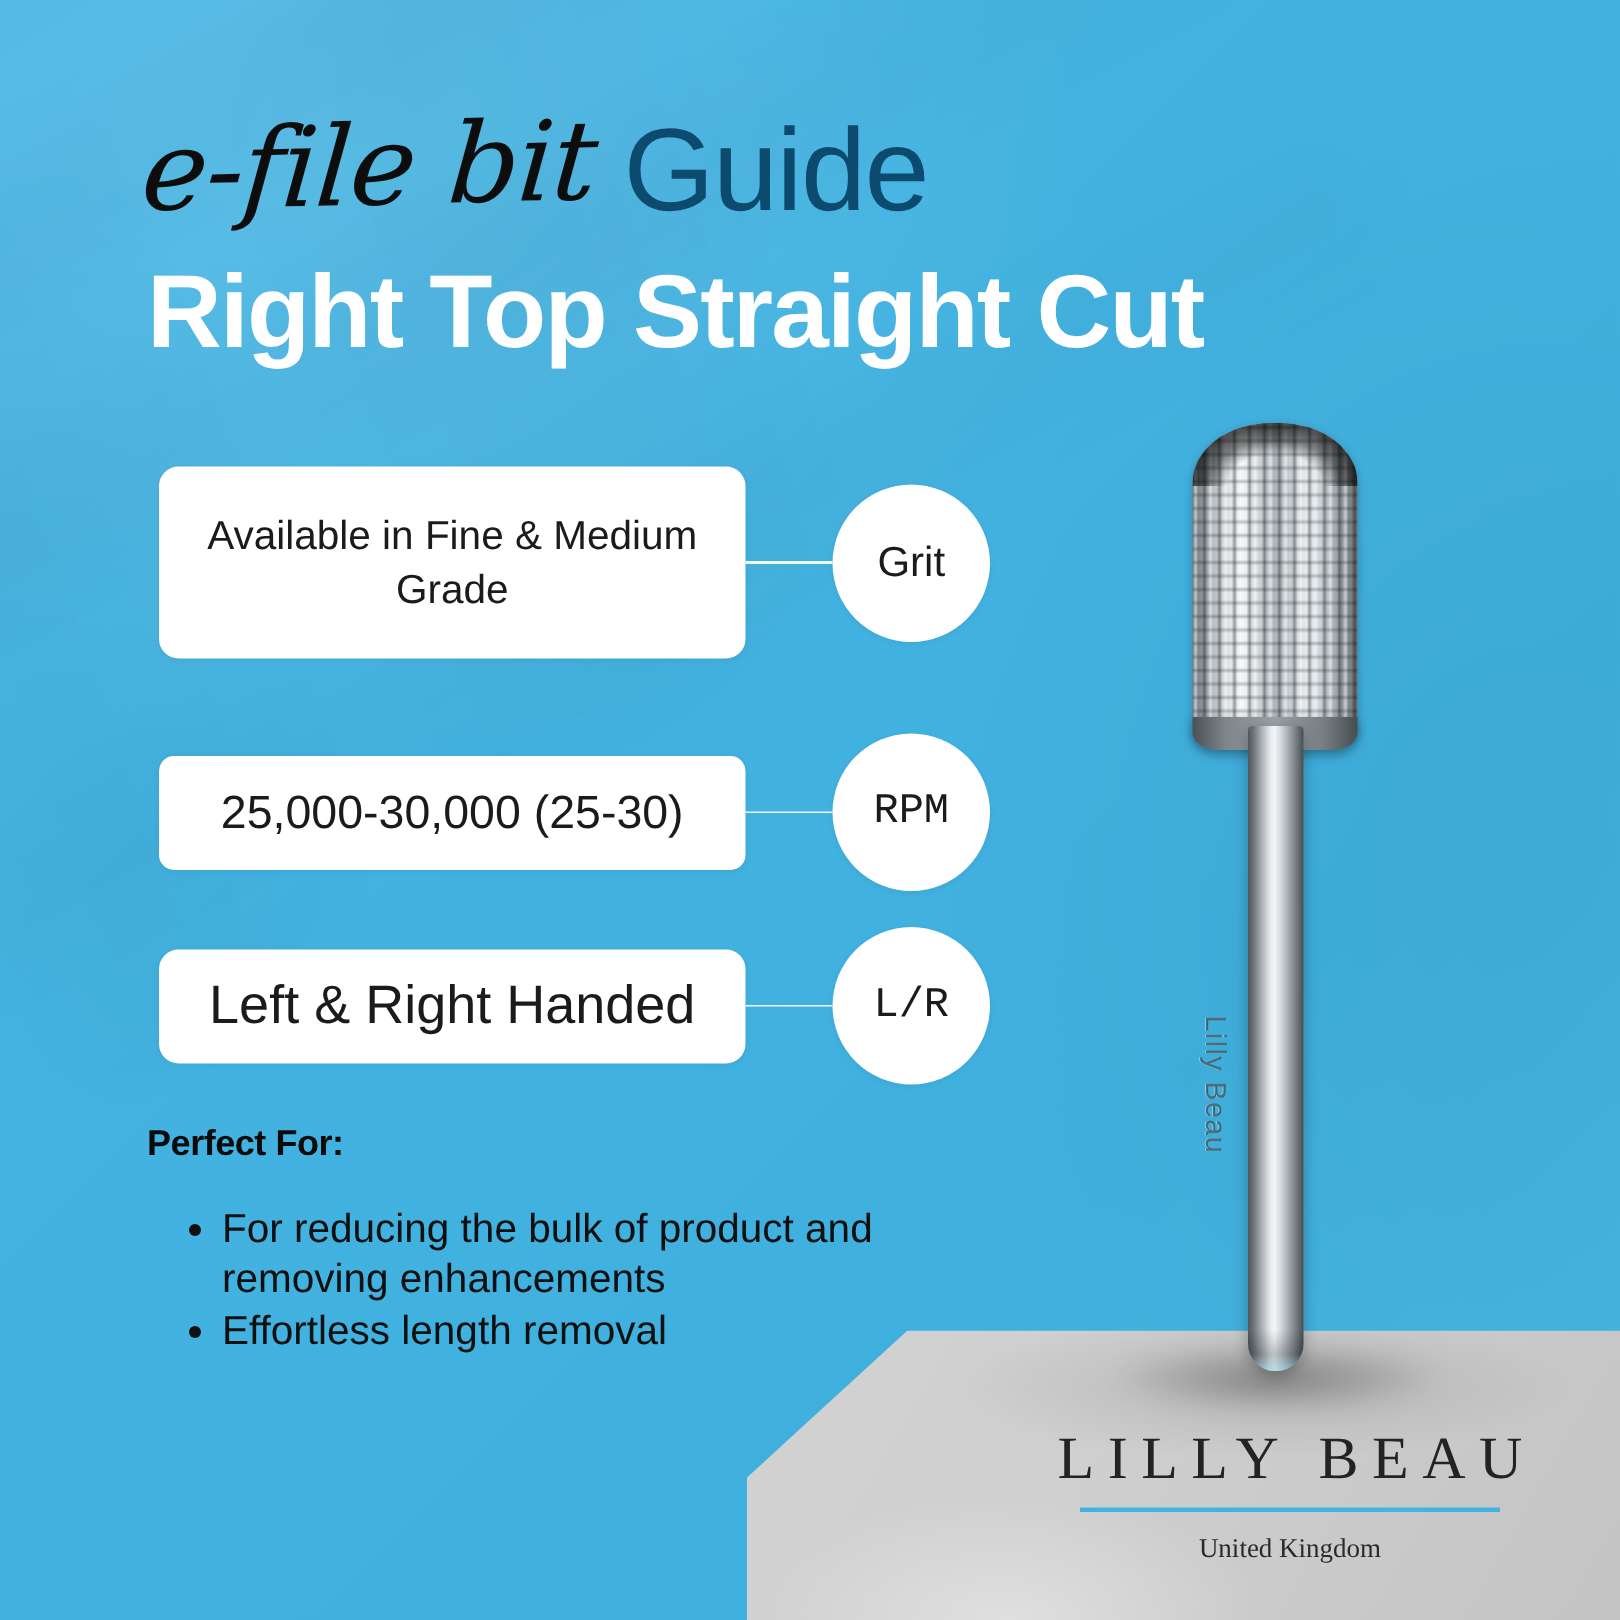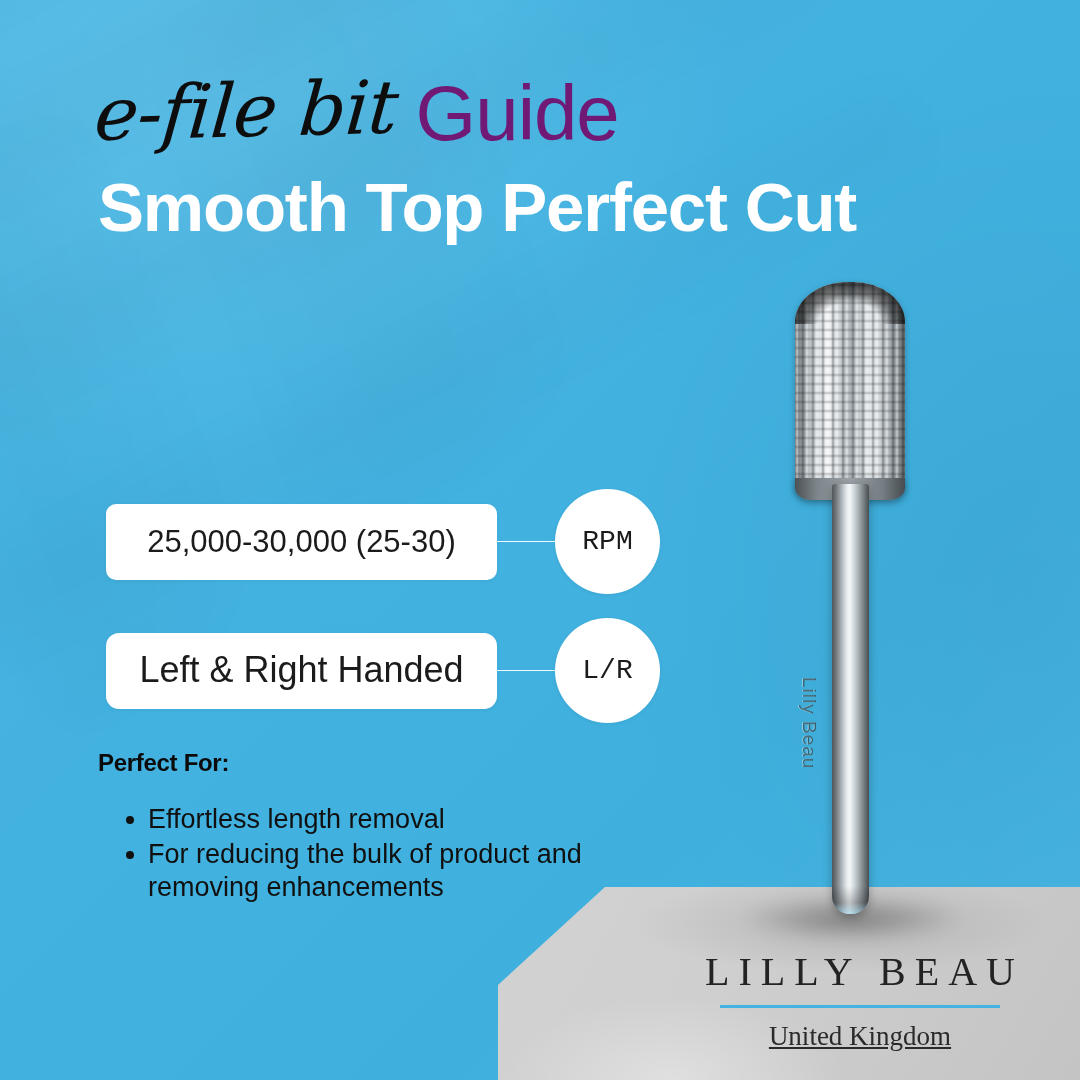--- a/index.html
+++ b/index.html
@@ -83,21 +83,21 @@
     color: #0d0d0d;
     letter-spacing: -1px;
     transform: skewX(-6deg) rotate(-1.4deg);
     transform-origin: left bottom;
     line-height: 1;
   }
   .title-guide {
     font-family: "Liberation Sans", sans-serif;
     font-weight: 300;
     font-size: 78px;
-    color: #701a75;
+    color: #0c4a6e;
     line-height: 1;
     margin-left: 22px;
     letter-spacing: -1px;
   }
   .subtitle {
     position: absolute;
     left: 98px;
     top: 172px;
     font-family: "Liberation Sans", sans-serif;
     font-weight: bold;
@@ -349,59 +349,63 @@
     line-height: 1;
   }
   .logo-rule {
     width: 280px;
     height: 3px;
     background: #44b3e2;
     margin: 13px auto 0;
   }
   .logo-sub {
     font-family: "Liberation Serif", serif;
-    font-size: 27px;
+    font-size: 18px;
     color: #2a2a2a;
     margin-top: 15px;
     line-height: 1;
-    text-decoration: underline;
   }
 </style>
 </head>
 <body>
 
 <div id="canvas">
 
   <div class="bg-base"></div>
   <div class="bg-shadow"></div>
   <div class="bg-shadow2"></div>
 
   <div class="title-row">
     <span class="title-script">e-file bit</span>
     <span class="title-guide">Guide</span>
   </div>
-  <div class="subtitle">Smooth Top Perfect Cut</div>
-
+  <div class="subtitle">Right Top Straight Cut</div>
+
+  <div class="spec-row" id="row-grit">
+    <div class="spec-box">Available in Fine &amp; Medium Grade</div>
+    <div class="spec-link"></div>
+    <div class="spec-circle">Grit</div>
+  </div>
 
   <div class="spec-row" id="row-rpm">
     <div class="spec-box">25,000-30,000 (25-30)</div>
     <div class="spec-link"></div>
     <div class="spec-circle">RPM</div>
   </div>
 
   <div class="spec-row" id="row-lr">
     <div class="spec-box">Left &amp; Right Handed</div>
     <div class="spec-link"></div>
     <div class="spec-circle">L/R</div>
   </div>
 
   <div class="pf-heading">Perfect For:</div>
   <ul class="pf-list">
+    <li>For reducing the bulk of product and removing enhancements</li>
     <li>Effortless length removal</li>
-    <li>For reducing the bulk of product and removing enhancements</li>
   </ul>
 
   <div class="plinth"></div>
   <div class="plinth-glow"></div>
   <div class="bit-shadow"></div>
 
   <div class="bit">
     <div class="bit-head">
       <div class="bit-flutes"></div>
       <div class="bit-teeth"></div>

